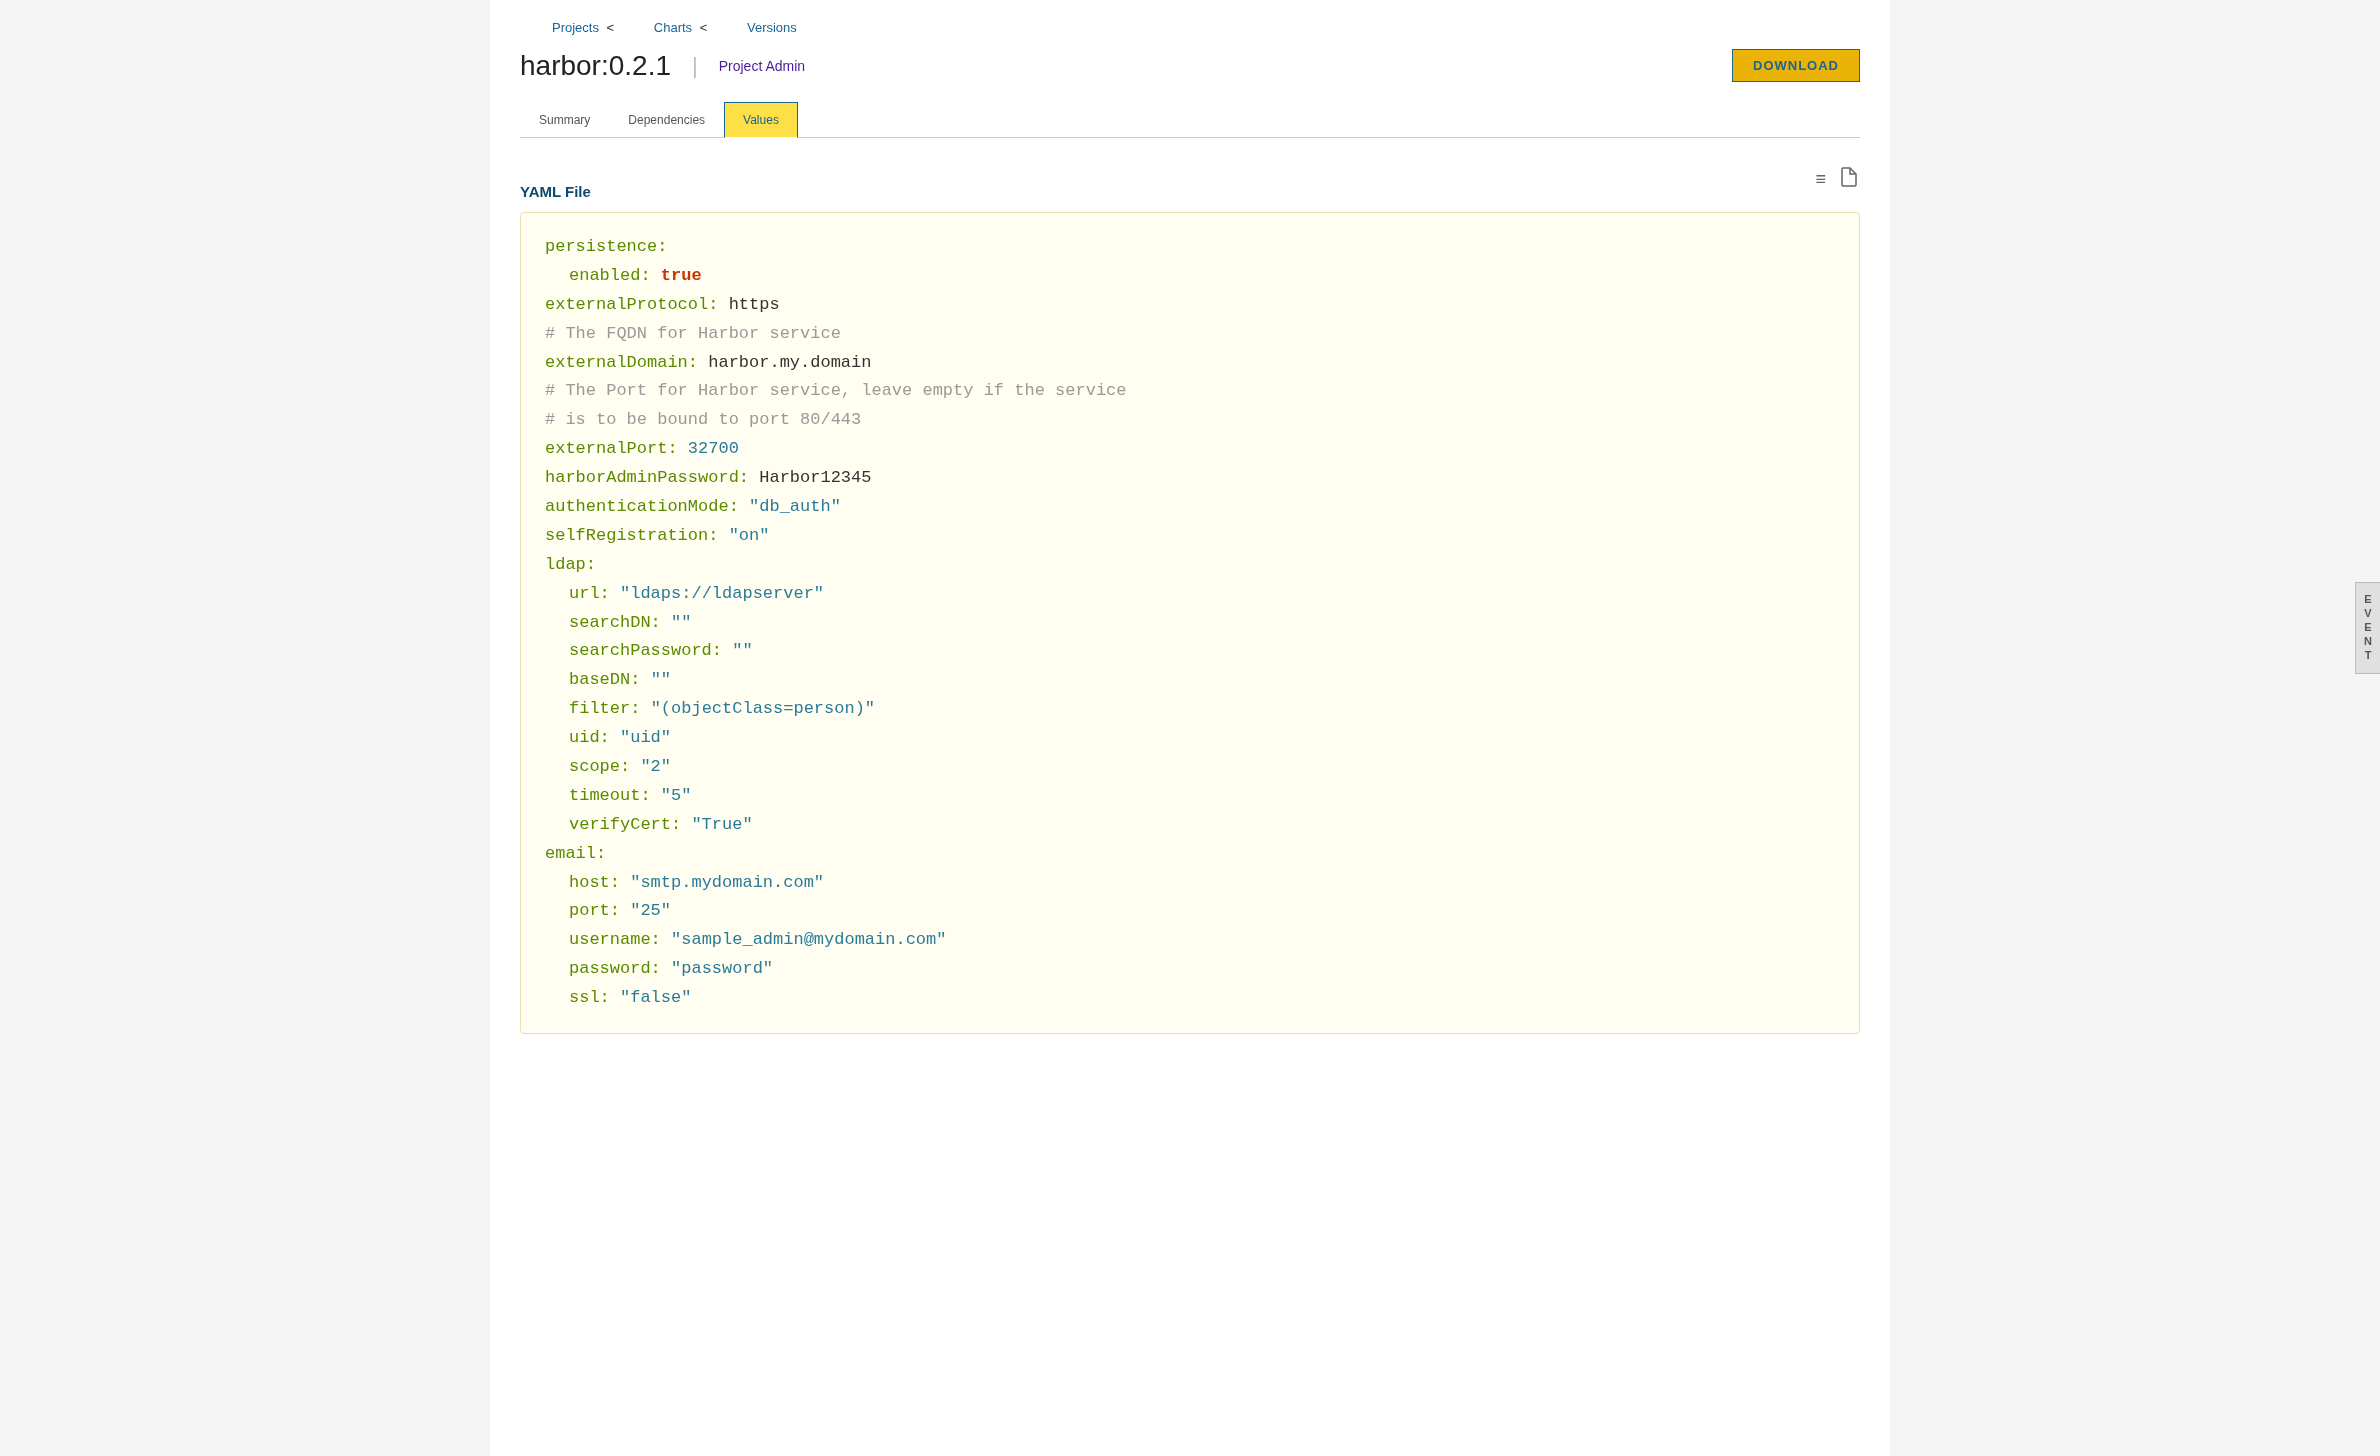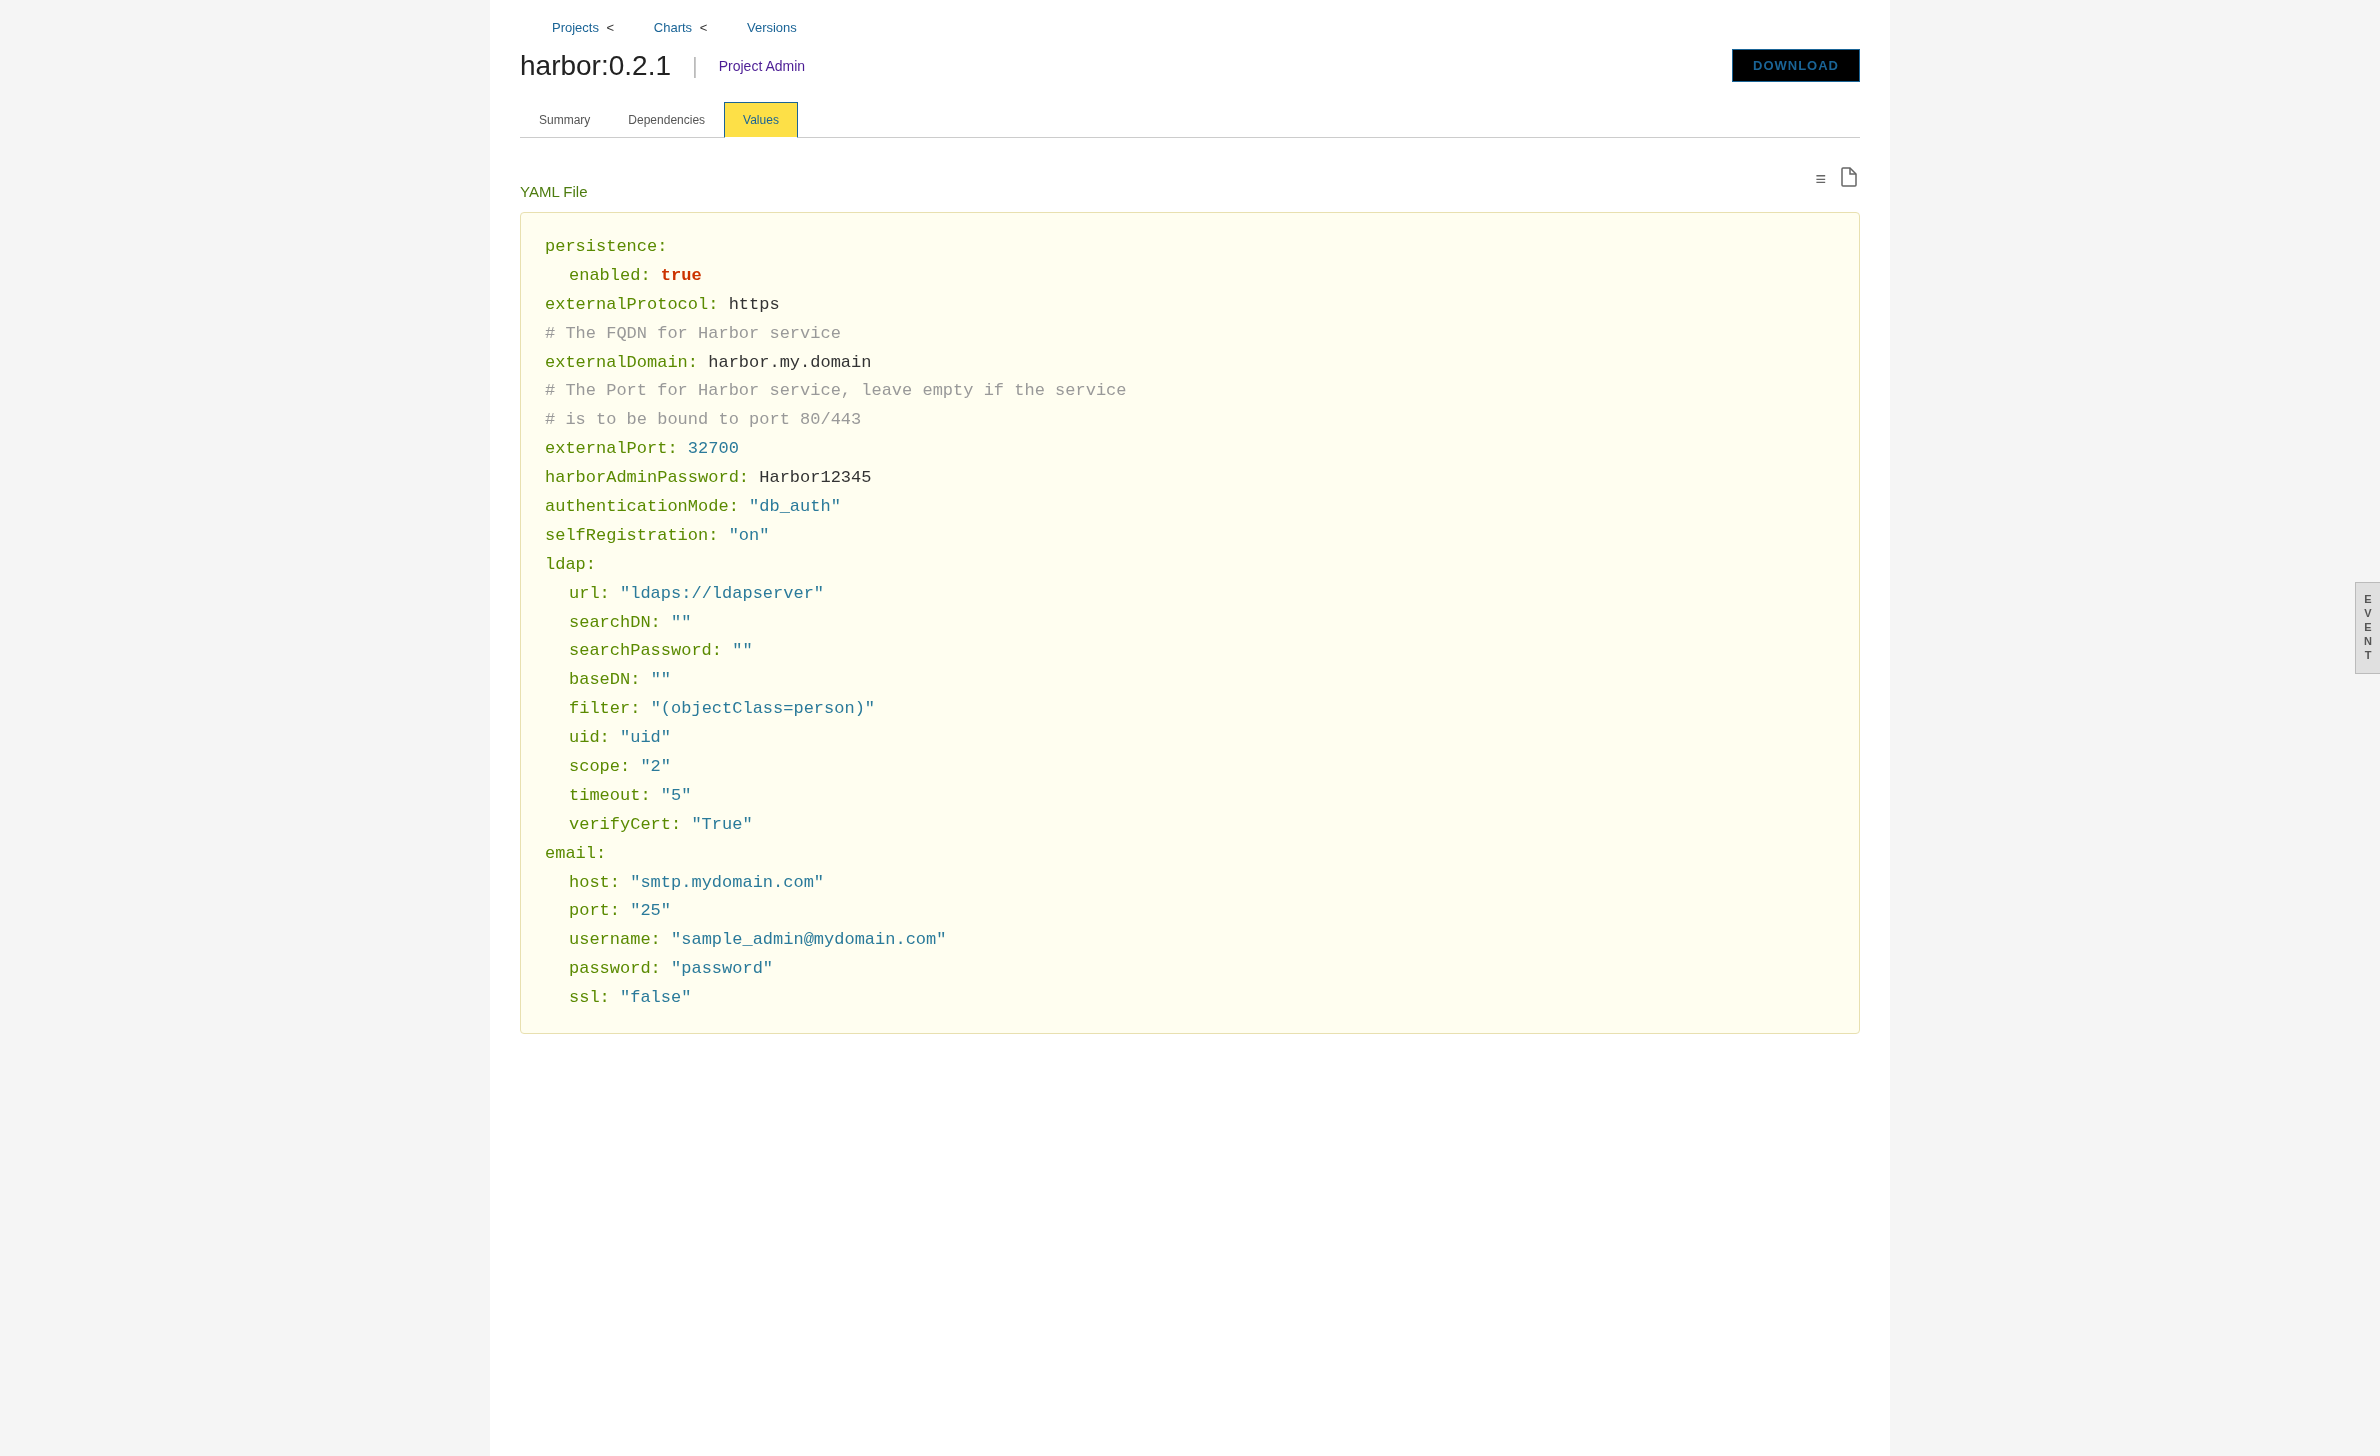--- a/index.html
+++ b/index.html
@@ -81,21 +81,21 @@
     }
     .project-role {
       font-size: 14px;
       color: #4c1d95;
     }
 
     
     .btn-download {
       border: 1px solid #1a6496;
       color: #1a6496;
-      background: #000000;
+      background: #eab308;
       padding: 8px 20px;
       font-size: 13px;
       font-weight: bold;
       letter-spacing: 1px;
       cursor: pointer;
       text-transform: uppercase;
     }
 
     
     .tabs {
@@ -121,22 +121,22 @@
 
     
     .section-header {
       display: flex;
       align-items: center;
       justify-content: space-between;
       margin-bottom: 12px;
     }
     .section-title {
       font-size: 15px;
-      font-weight: normal;
-      color: #4d7c0f;
+      font-weight: bold;
+      color: #0c4a6e;
       margin-top: 25px;
     }
     .section-icons {
       display: flex;
       gap: 10px;
       align-items: center;
     }
     .icon-btn {
       cursor: pointer;
       color: #666;

